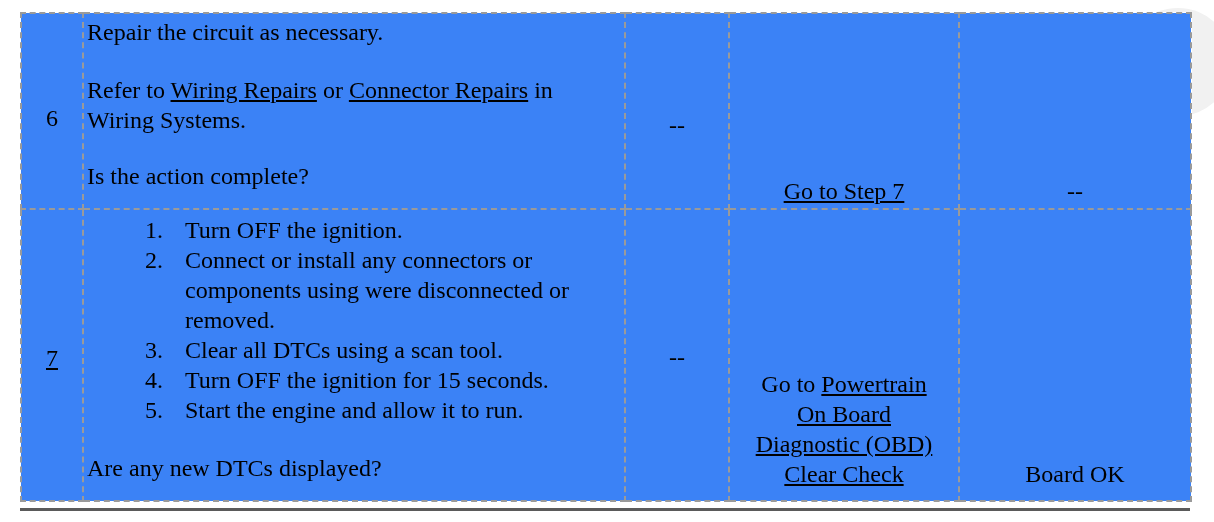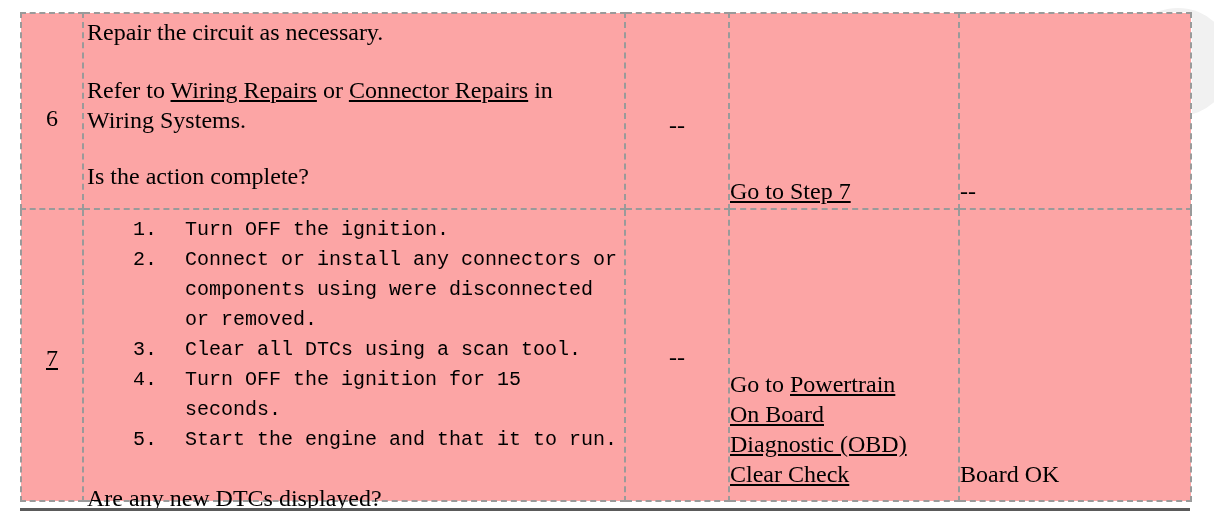--- a/index.html
+++ b/index.html
@@ -38,21 +38,21 @@
 
   table.diag-table {
     border-collapse: collapse;
     table-layout: fixed;
     width: 1170px;
     background: #ffffff;
   }
 
   table.diag-table td {
     border: 2px dashed #9a9a9a;
-    background: #fca5a5;
+    background: #3b82f6;
     vertical-align: top;
     padding: 0;
   }
 
   
   col.c-step  { width: 62px; }
   col.c-act   { width: 542px; }
   col.c-val   { width: 104px; }
   col.c-yes   { width: 230px; }
   col.c-no    { width: 232px; }
@@ -88,41 +88,41 @@
     margin: 0;
   }
   .para-gap { height: 28px; }
   .para-gap-sm { height: 26px; }
 
   u.link { text-decoration: underline; }
 
   ol.proc {
     margin: 2px 0 0 0;
     padding-left: 82px;
-    font-size: 20px;
+    font-size: 24px;
     line-height: 30px;
-    font-family: Liberation Mono, monospace;
   }
   ol.proc li {
     padding-left: 16px;
     margin: 0;
   }
 
   .value-cell {
     font-size: 24px;
     text-align: center;
     position: absolute;
     left: 0; right: 0;
   }
   .r1 .value-cell { top: 98px; }
   .r2 .value-cell { top: 134px; }
 
   .result-cell {
     font-size: 24px;
     line-height: 30px;
+    text-align: center;
     position: absolute;
     left: 0; right: 0;
   }
   .r1 .result-cell { bottom: 2px; }
   .r2 .result-cell { bottom: 11px; }
 
   .dash { letter-spacing: 0px; }
 
   
   .bottom-rule {
@@ -199,21 +199,21 @@
         </td>
 
         <td>
           <div class="cell-inner">
             <div class="action-cell">
               <ol class="proc">
                 <li>Turn OFF the ignition.</li>
                 <li>Connect or install any connectors or components using were disconnected or removed.</li>
                 <li>Clear all DTCs using a scan tool.</li>
                 <li>Turn OFF the ignition for 15 seconds.</li>
-                <li>Start the engine and that it to run.</li>
+                <li>Start the engine and allow it to run.</li>
               </ol>
               <div class="para-gap"></div>
               <p>Are any new DTCs displayed?</p>
             </div>
           </div>
         </td>
 
         <td>
           <div class="cell-inner">
             <div class="value-cell dash">--</div>

